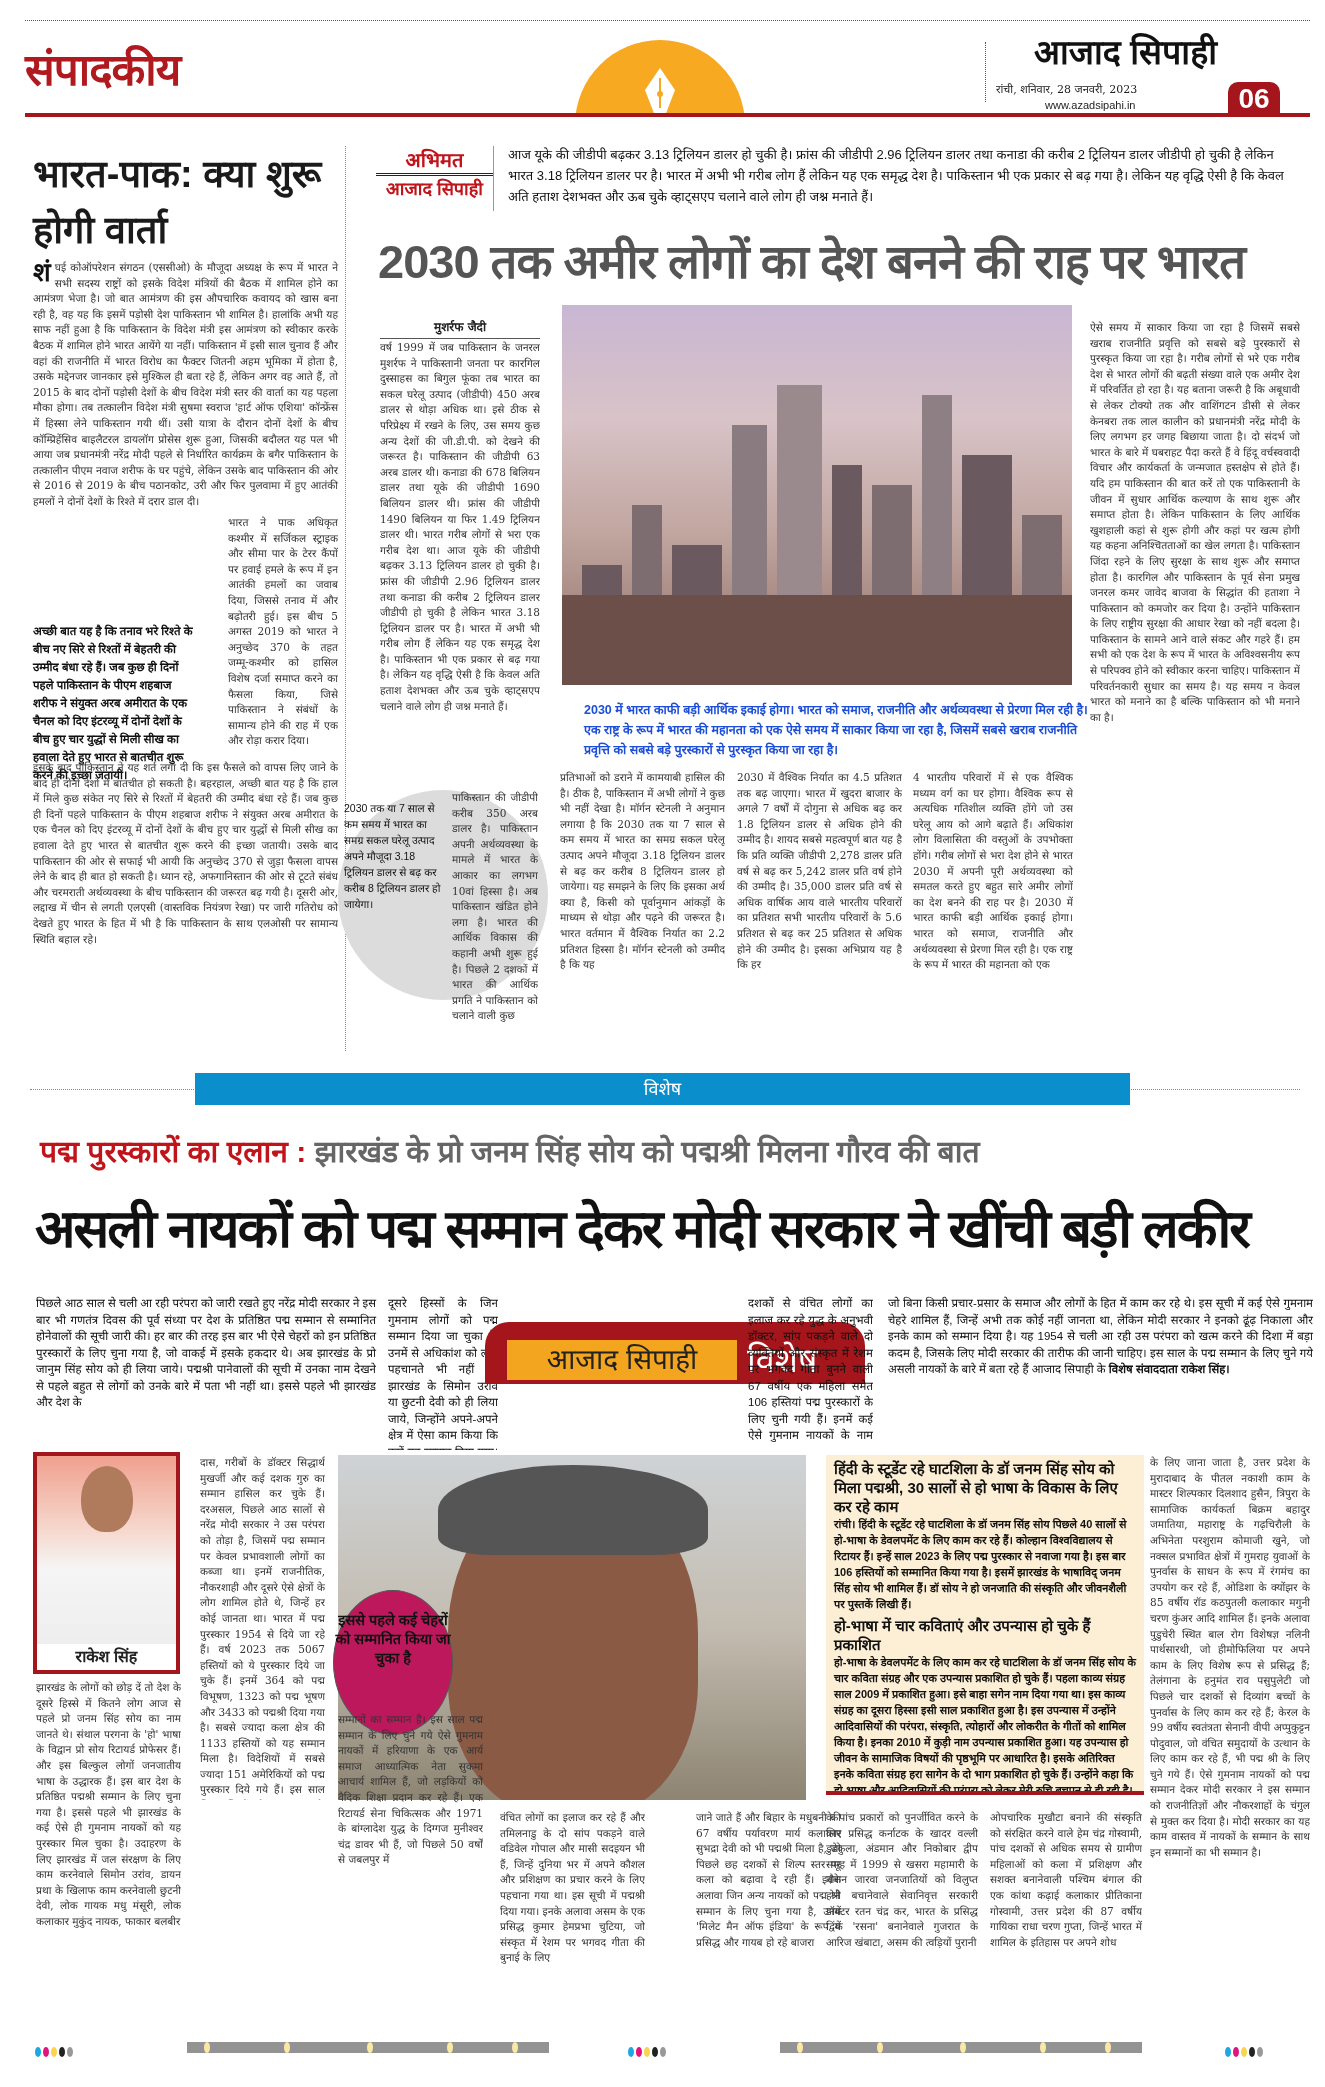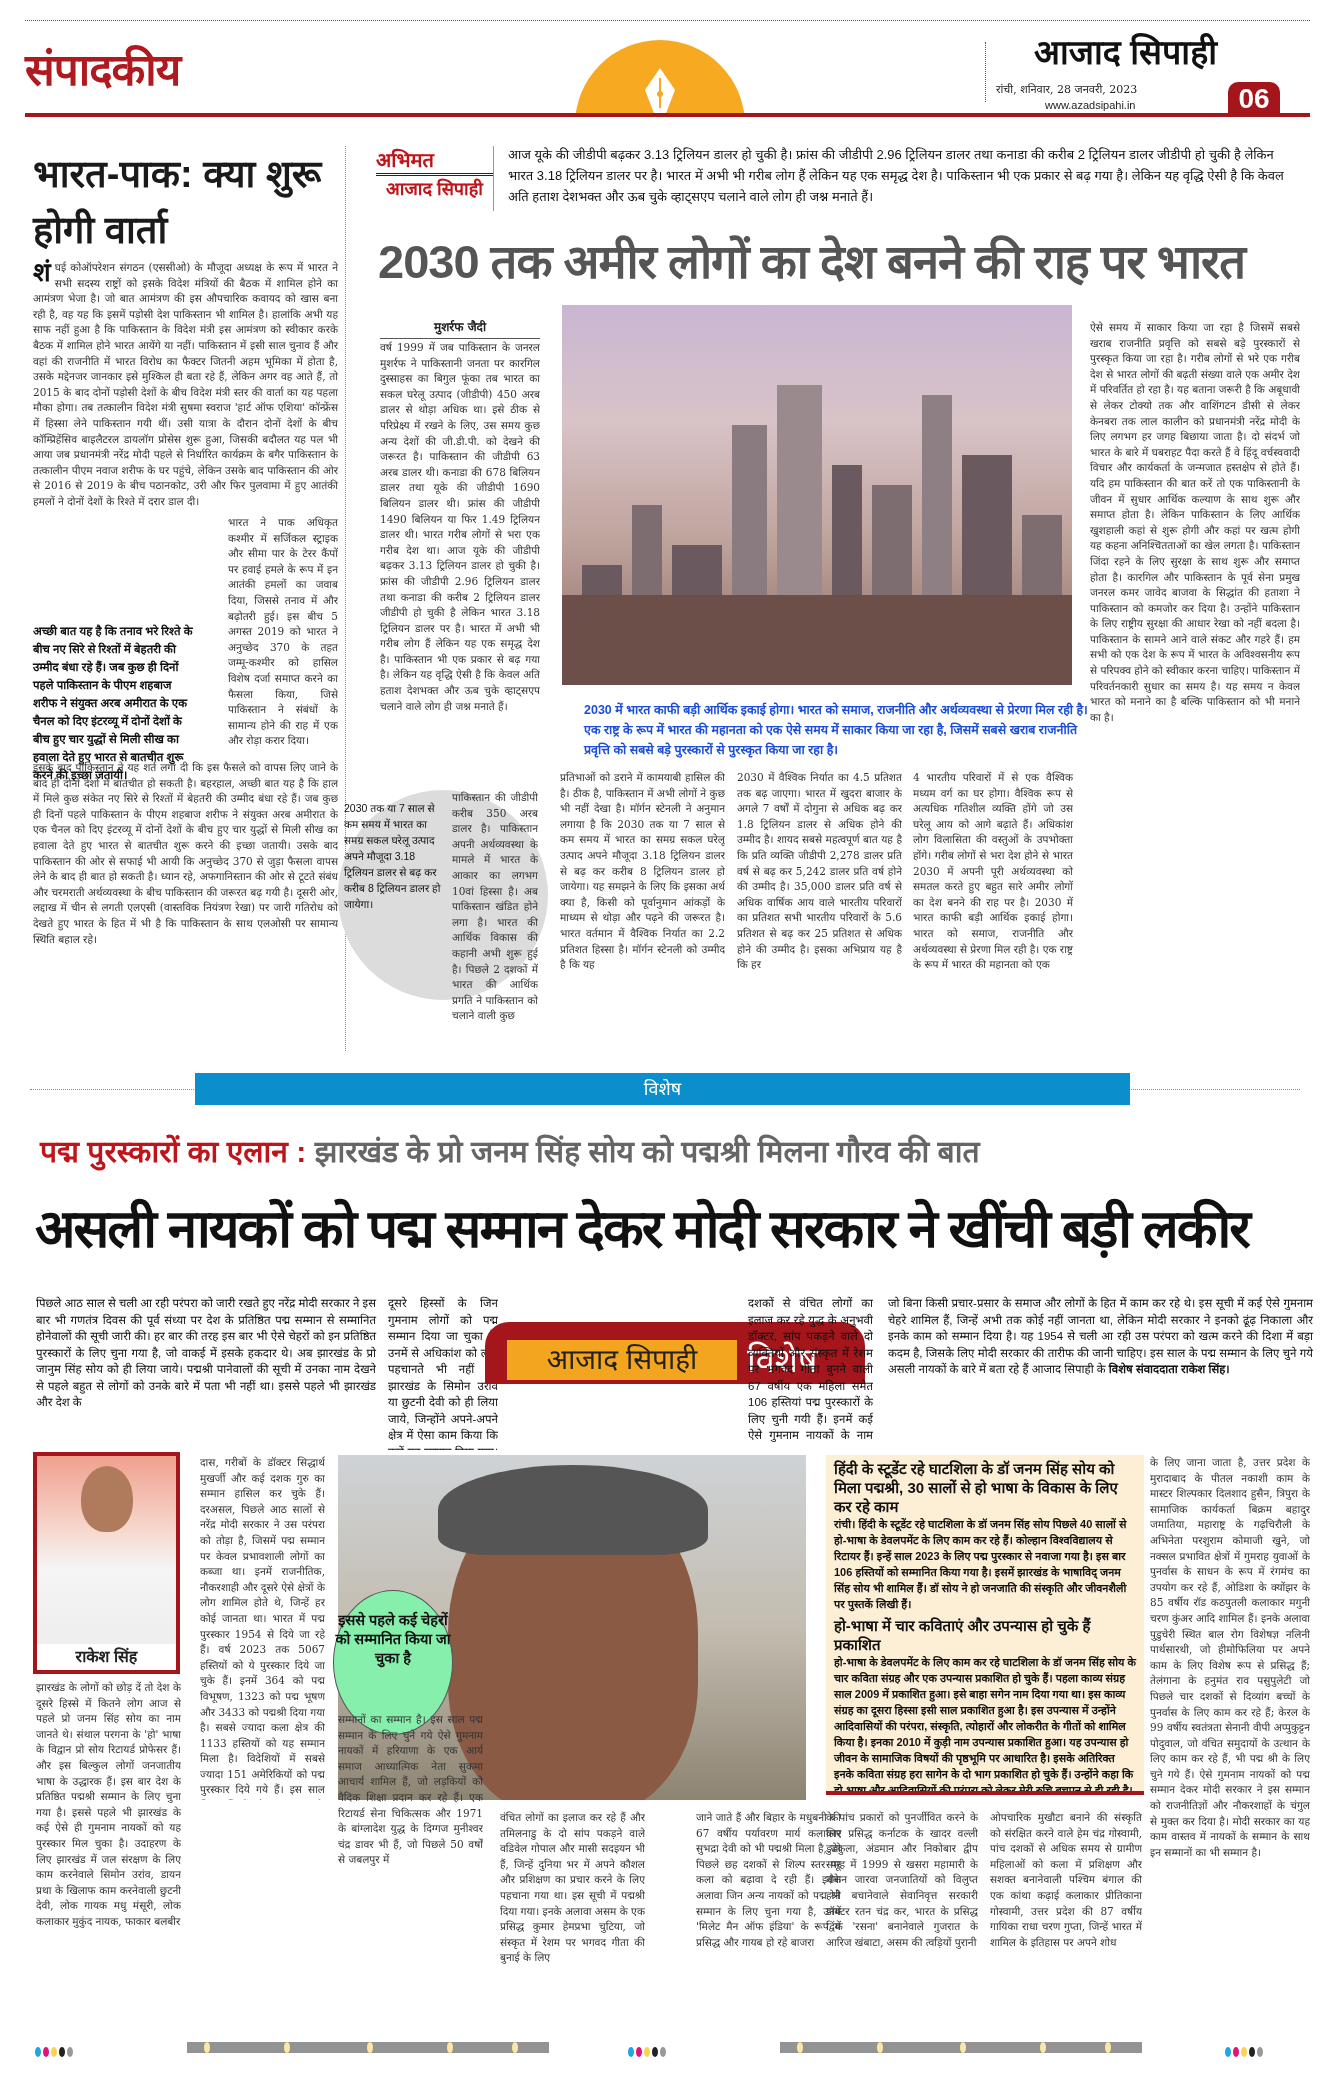--- a/index.html
+++ b/index.html
@@ -23,21 +23,21 @@
   .ed-headline { left: 33px; top: 146px; width: 300px; font-size: 38px; line-height: 56px; font-weight: bold; color: #1a1a1a; font-family: "Liberation Sans", sans-serif; }
   .dropcap { font-size: 26px; font-weight: bold; float: left; line-height: 24px; margin-right: 4px; color: #111; }
   .ed-body { left: 33px; top: 260px; width: 305px; }
   .ed-quote { left: 33px; top: 622px; width: 165px; font-size: 11.5px; line-height: 18px; color: #111; font-family: "Liberation Sans", sans-serif; font-weight: bold; }
   .ed-side { left: 228px; top: 518px; width: 110px; }
   .ed-body2 { left: 33px; top: 760px; width: 305px; }
   .vsep { border-left: 1px dotted #888; }
 
   
   .abhimat-box { left: 376px; top: 146px; width: 118px; height: 65px; border-right: 1px solid #999; }
-  .abhimat-top { font-size: 20px; font-weight: bold; color: #c0141b; text-align: left; font-family: "Liberation Sans", sans-serif; }
+  .abhimat-top { font-size: 20px; font-weight: bold; color: #c0141b; text-align: center; font-family: "Liberation Sans", sans-serif; }
   .abhimat-bot { font-size: 18px; font-weight: bold; color: #c0141b; text-align: center; border-top: 3px double #222; font-family: "Liberation Sans", sans-serif; }
   .abhimat-text { left: 508px; top: 144px; width: 790px; font-size: 13px; line-height: 21px; color: #111; font-family: "Liberation Sans", sans-serif; }
   .big-headline { left: 378px; top: 228px; font-size: 47px; font-weight: bold; color: #555; letter-spacing: -1px; font-family: "Liberation Sans", sans-serif; white-space: nowrap; }
   .byline { left: 380px; top: 318px; width: 160px; text-align: center; font-size: 12px; font-weight: bold; border-bottom: 1px solid #555; padding-bottom: 3px; }
   .col1 { left: 380px; top: 340px; width: 160px; }
   .city-photo { left: 562px; top: 305px; width: 510px; height: 380px; background: linear-gradient(180deg, #c9b6d3 0%, #d8c3c7 30%, #c1a6a0 60%, #8a6a60 100%); overflow: hidden; }
   .bldg { position: absolute; bottom: 0; background: #6a5a5f; }
   .caption { left: 564px; top: 700px; width: 510px; font-size: 12.5px; line-height: 20px; font-weight: bold; color: #1d4ed8; font-family: "Liberation Sans", sans-serif; margin-left: 20px; }
   .pull-circle { left: 338px; top: 790px; width: 210px; height: 210px; border-radius: 50%; background: #dcdcdc; }
   .pull-text { left: 344px; top: 800px; width: 100px; font-size: 10.5px; line-height: 16px; font-family: "Liberation Sans", sans-serif; color: #111; }
@@ -65,21 +65,21 @@
   .aas-vishesh { position: absolute; left: 262px; top: 14px; font-size: 34px; color: #fff; font-family: "Liberation Sans", sans-serif; }
 
   .author-box { left: 33px; top: 1452px; width: 147px; height: 222px; border: 4px solid #a4161c; background: #a3a3a3; overflow: hidden; }
   .author-photo { position: absolute; left: 0; top: 0; width: 139px; height: 188px; background: linear-gradient(180deg,#f0a08e 0%, #f6d9cf 40%, #f5f5f5 60%, #eee 100%); }
   .author-head { position: absolute; left: 44px; top: 10px; width: 52px; height: 66px; border-radius: 50% 50% 45% 45%; background: #b07b5c; }
   .author-name { position: absolute; left: 0; bottom: 0; width: 139px; height: 26px; background: #fff; text-align: center; font-size: 16px; font-weight: bold; line-height: 26px; font-family: "Liberation Sans", sans-serif; }
 
   .portrait { left: 338px; top: 1455px; width: 468px; height: 345px; background: linear-gradient(180deg,#cfd3d6 0%, #c3bcb0 50%, #8d8472 100%); overflow: hidden; }
   .face { position: absolute; left: 110px; top: 30px; width: 250px; height: 330px; border-radius: 45% 45% 40% 40%; background: #8a5a45; }
   .hair { position: absolute; left: 100px; top: 10px; width: 270px; height: 90px; border-radius: 50% 50% 20% 20%; background: #555; }
-  .bubble { left: 333px; top: 1590px; width: 120px; height: 145px; border-radius: 50%; background: #86efac; border: 1px solid #555; text-align: center; padding-top: 20px; font-size: 14.5px; line-height: 19px; font-weight: bold; color: #111; font-family: "Liberation Sans", sans-serif; }
+  .bubble { left: 333px; top: 1590px; width: 120px; height: 145px; border-radius: 50%; background: #be185d; border: 1px solid #555; text-align: center; padding-top: 20px; font-size: 14.5px; line-height: 19px; font-weight: bold; color: #111; font-family: "Liberation Sans", sans-serif; }
 
   .colb1 { left: 200px; top: 1455px; width: 125px; }
   .colb0 { left: 36px; top: 1680px; width: 145px; }
   .colb-mid1 { left: 338px; top: 1712px; width: 145px; }
   .colb-mid2 { left: 500px; top: 1810px; width: 145px; }
   .colb-mid3 { left: 664px; top: 1810px; width: 145px; }
   .box-yellow { left: 826px; top: 1455px; width: 318px; height: 340px; background: #fdefd5; padding: 4px 8px; border-bottom: 4px solid #a4161c; }
   .box-h { font-size: 15px; font-weight: bold; line-height: 19px; color: #111; font-family: "Liberation Sans", sans-serif; }
   .box-p { font-size: 11px; line-height: 16px; color: #111; font-family: "Liberation Sans", sans-serif; margin-bottom: 4px; font-weight: bold; }
   .colb-r { left: 1150px; top: 1455px; width: 160px; }

